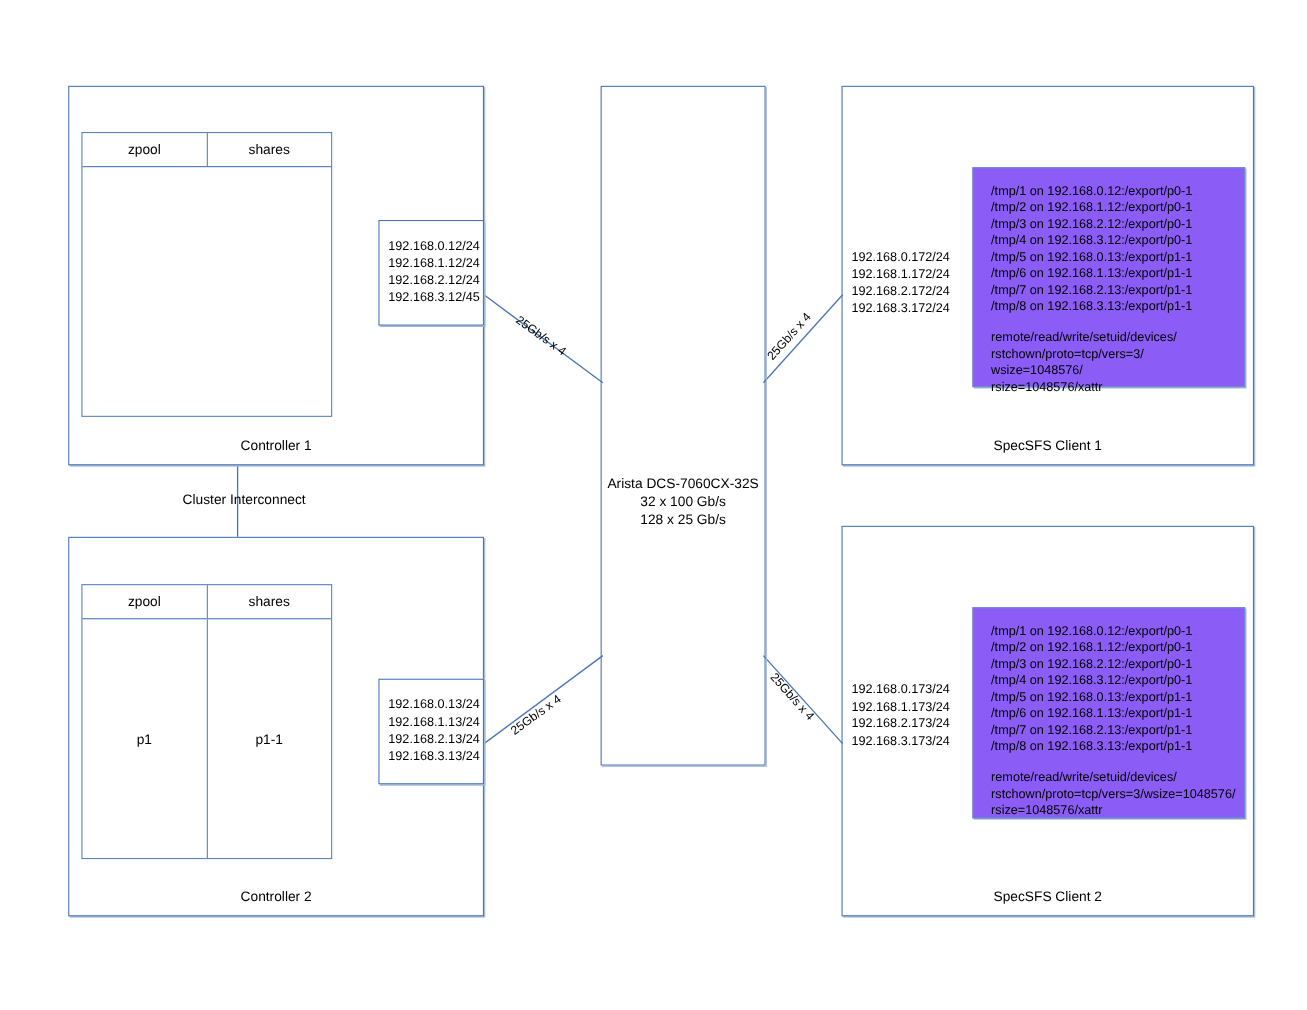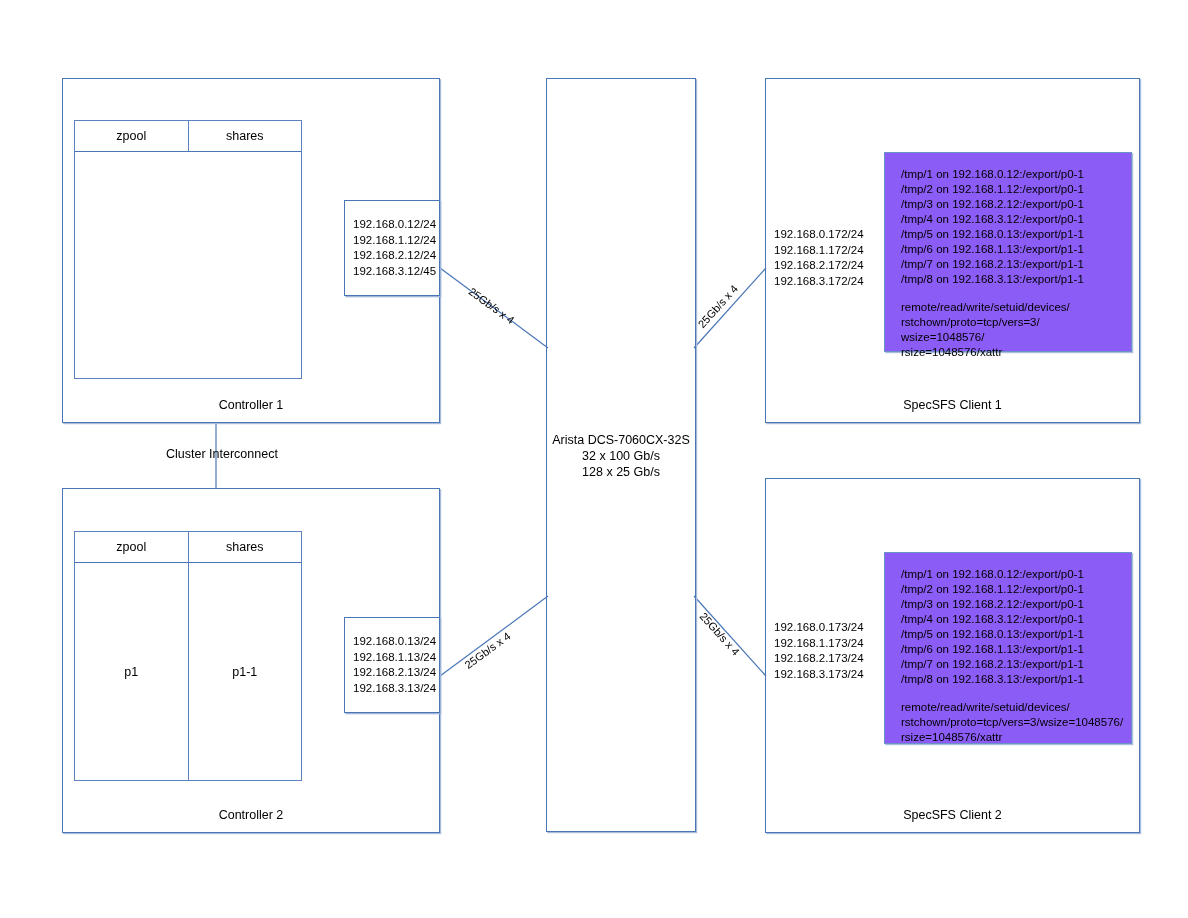--- a/index.html
+++ b/index.html
@@ -84,21 +84,21 @@
 
   <div class="iplist ipbox" style="left:344px;top:617px;width:96px;height:96px;">
     <div>192.168.0.13/24</div>
     <div>192.168.1.13/24</div>
     <div>192.168.2.13/24</div>
     <div>192.168.3.13/24</div>
   </div>
 
   <div class="linklabel" style="left:466px;top:660px;transform:rotate(-36deg);">25Gb/s x 4</div>
 
-  <div class="box outer" style="left:546px;top:78px;width:150px;height:754px;">
+  <div class="box outer" style="left:546px;top:78px;width:150px;height:618px;">
     <div class="swtext" style="top:353px;">Arista DCS-7060CX-32S</div>
     <div class="swtext" style="top:369px;">32 x 100 Gb/s</div>
     <div class="swtext" style="top:385px;">128 x 25 Gb/s</div>
   </div>
 
   <div class="box outer" style="left:765px;top:78px;width:375px;height:345px;">
     <div class="caption" style="bottom:10px;">SpecSFS Client 1</div>
   </div>
 
   <div class="iplist ipplain" style="left:766px;top:224px;width:98px;height:68px;">

